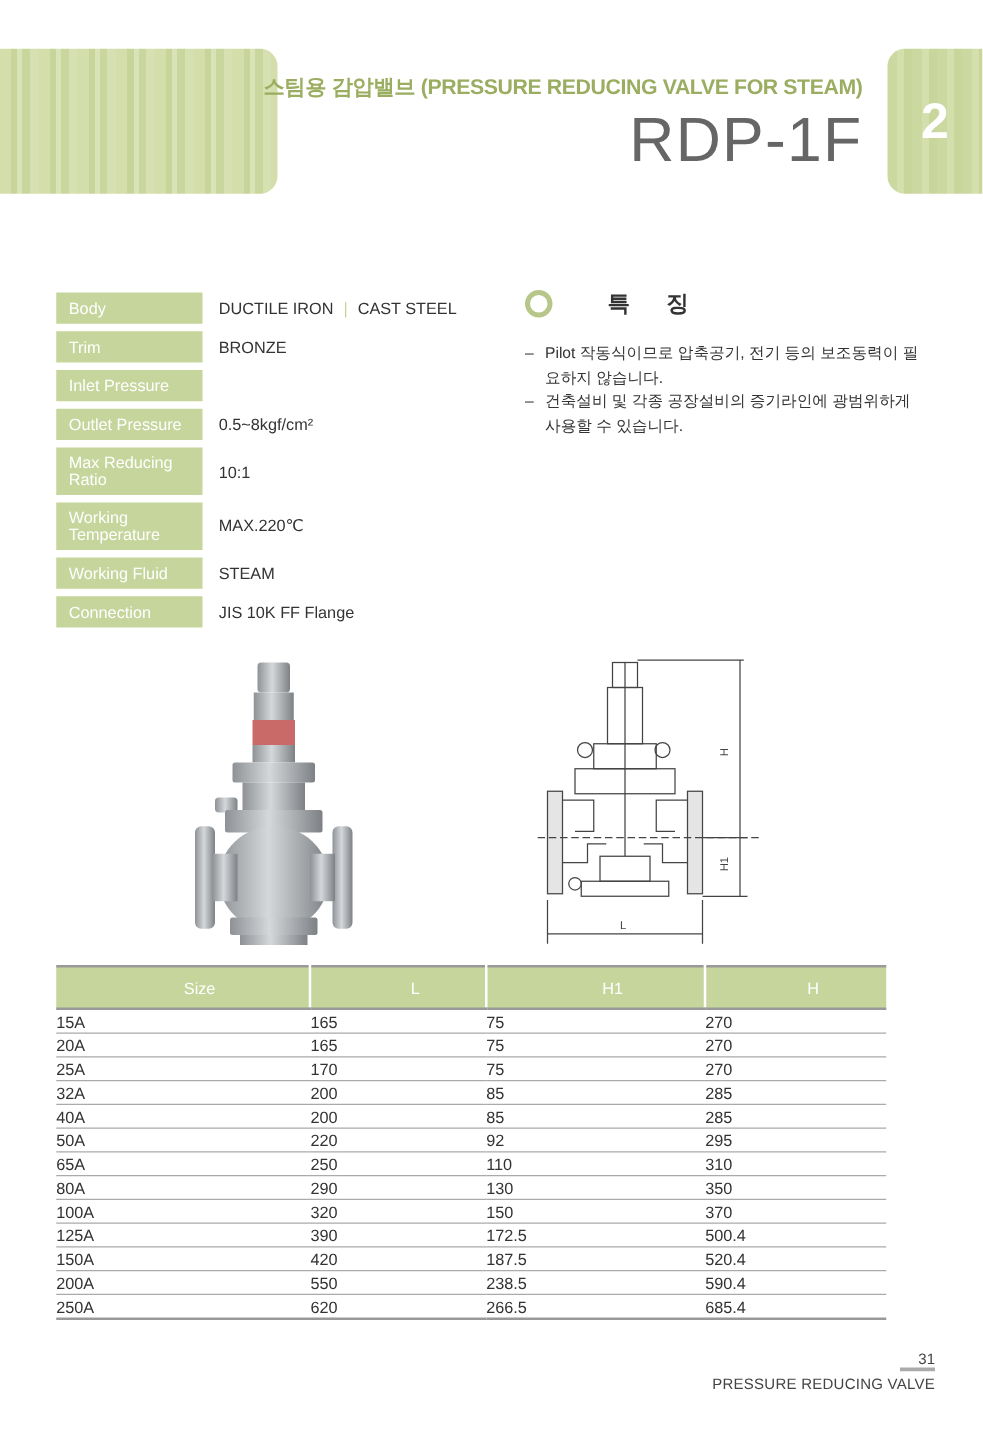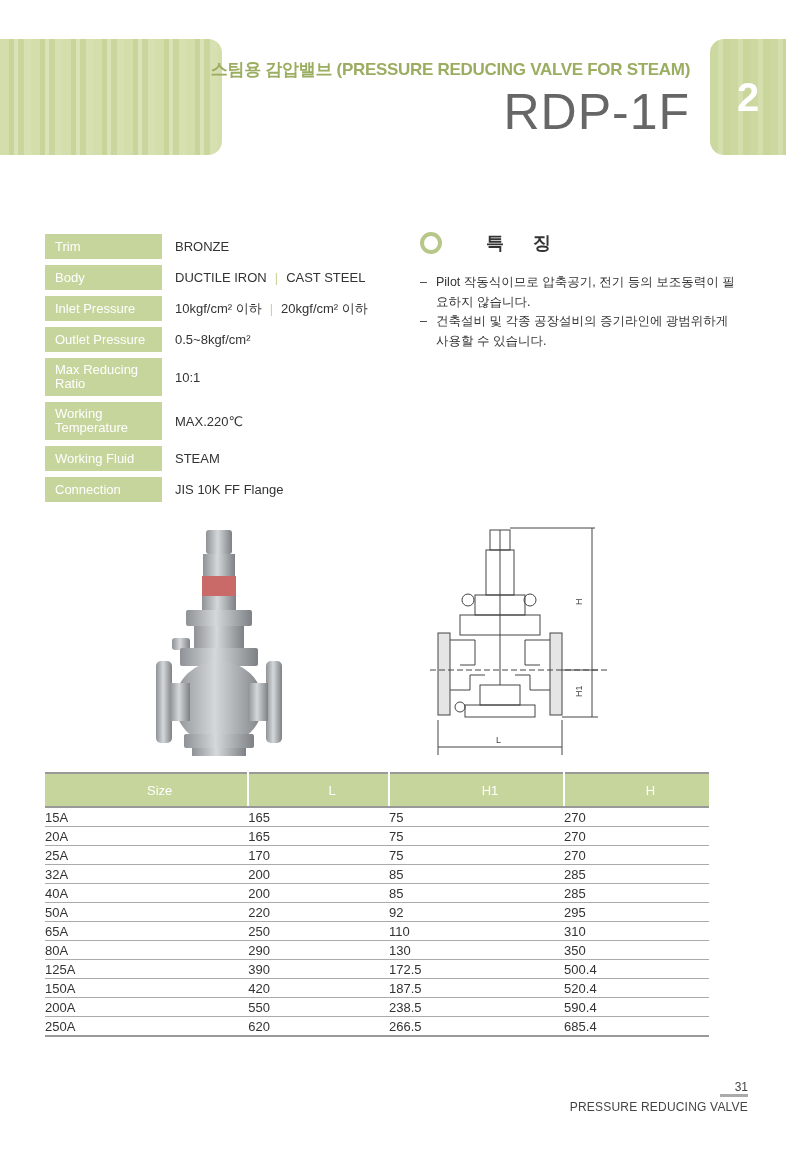--- a/index.html
+++ b/index.html
@@ -38,30 +38,29 @@
 
 <div class="band-left"></div>
 <div class="subtitle">스팀용 감압밸브 (PRESSURE REDUCING VALVE FOR STEAM)</div>
 <div class="model">RDP-1F</div>
 <div class="band-right">
   <div class="chapter-num">2</div>
 </div>
 
 <div class="specs">
   <div class="spec-row">
+    <div class="spec-label" style="height:25px">Body</div>
+    <div class="spec-value"><span>DUCTILE IRON</span><span class="sep">|</span><span>CAST STEEL</span></div>
+  </div>
+  <div class="spec-row">
     <div class="spec-label" style="height:25px">Trim</div>
     <div class="spec-value">BRONZE</div>
   </div>
   <div class="spec-row">
-    <div class="spec-label" style="height:25px">Body</div>
-    <div class="spec-value"><span>DUCTILE IRON</span><span class="sep">|</span><span>CAST STEEL</span></div>
-  </div>
-  <div class="spec-row">
     <div class="spec-label" style="height:25px">Inlet Pressure</div>
-    <div class="spec-value"><span>10kgf/cm² 이하</span><span class="sep">|</span><span>20kgf/cm² 이하</span></div>
   </div>
   <div class="spec-row">
     <div class="spec-label" style="height:25px">Outlet Pressure</div>
     <div class="spec-value">0.5~8kgf/cm²</div>
   </div>
   <div class="spec-row">
     <div class="spec-label" style="height:38px">Max Reducing Ratio</div>
     <div class="spec-value">10:1</div>
   </div>
   <div class="spec-row">
@@ -200,20 +199,26 @@
         <td>110</td>
         <td>310</td>
       </tr>
     <tr>
         <td>80A</td>
         <td>290</td>
         <td>130</td>
         <td>350</td>
       </tr>
     <tr>
+        <td>100A</td>
+        <td>320</td>
+        <td>150</td>
+        <td>370</td>
+      </tr>
+    <tr>
         <td>125A</td>
         <td>390</td>
         <td>172.5</td>
         <td>500.4</td>
       </tr>
     <tr>
         <td>150A</td>
         <td>420</td>
         <td>187.5</td>
         <td>520.4</td>

